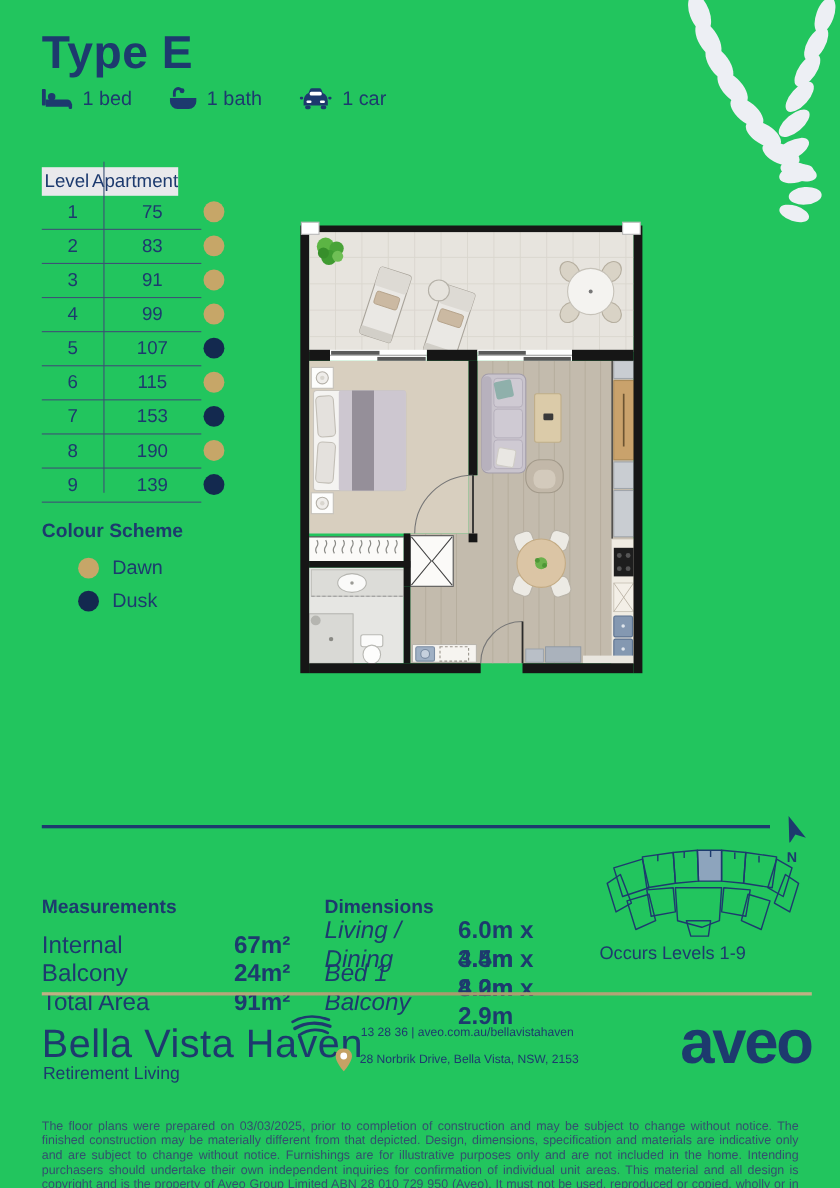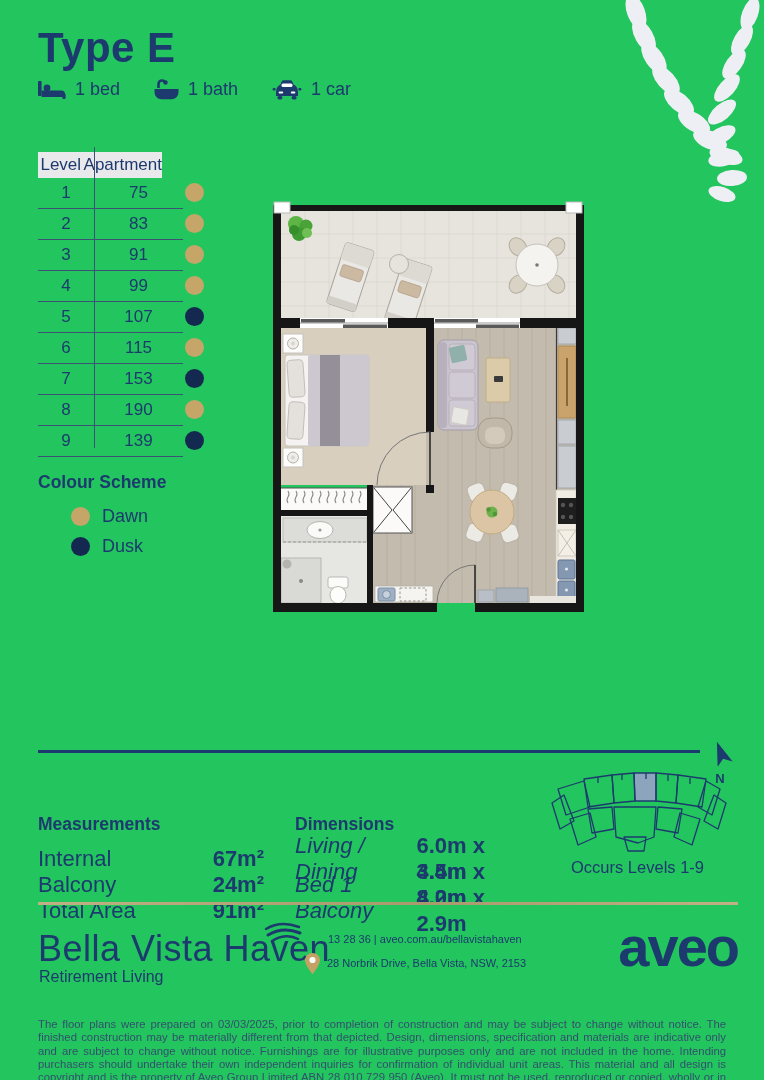--- a/index.html
+++ b/index.html
@@ -41,21 +41,21 @@
   .north .nlabel{font-size:13px;font-weight:600;margin-top:1px;}
   .mblock{position:absolute;top:768px;margin-top:46px;}
   .mblock.m1{left:38px;width:226px;}
   .mblock.m2{left:295px;width:232px;}
   .m-head{font-size:17.5px;font-weight:700;height:32px;}
   .m-row{display:flex;height:26px;font-size:22px;align-items:center;}
   .m1 .m-row{justify-content:space-between;}
   .m2 .m-row .mlabel{width:137px;font-style:italic;}
   .m-row b{font-weight:700;}
   .siteplan{position:absolute;left:550px;top:763px;}
-  .sp-caption{position:absolute;left:545px;top:858px;width:185px;text-align:center;font-size:16.5px;}
+  .sp-caption{position:absolute;left:545px;top:858px;width:185px;text-align:left;font-size:16.5px;}
   
   .gold-rule{position:absolute;left:38px;top:902px;width:700px;height:3px;
              background:linear-gradient(90deg,#c0b184,#a89a6c 55%,#c0b184);}
   .brand{position:absolute;left:38px;top:928px;font-size:36px;color:#1d3a6e;letter-spacing:.5px;}
   .brand-wave{position:absolute;left:262px;top:922px;}
   .tagline{position:absolute;left:39px;top:968px;font-size:16px;}
   .contact{position:absolute;left:305px;top:927px;font-size:11px;font-weight:400;line-height:24px;}
   .contact .c1{margin-left:23px;}
   .contact .c2{display:flex;align-items:center;}
   .contact .c2 svg{margin-right:7px;}

